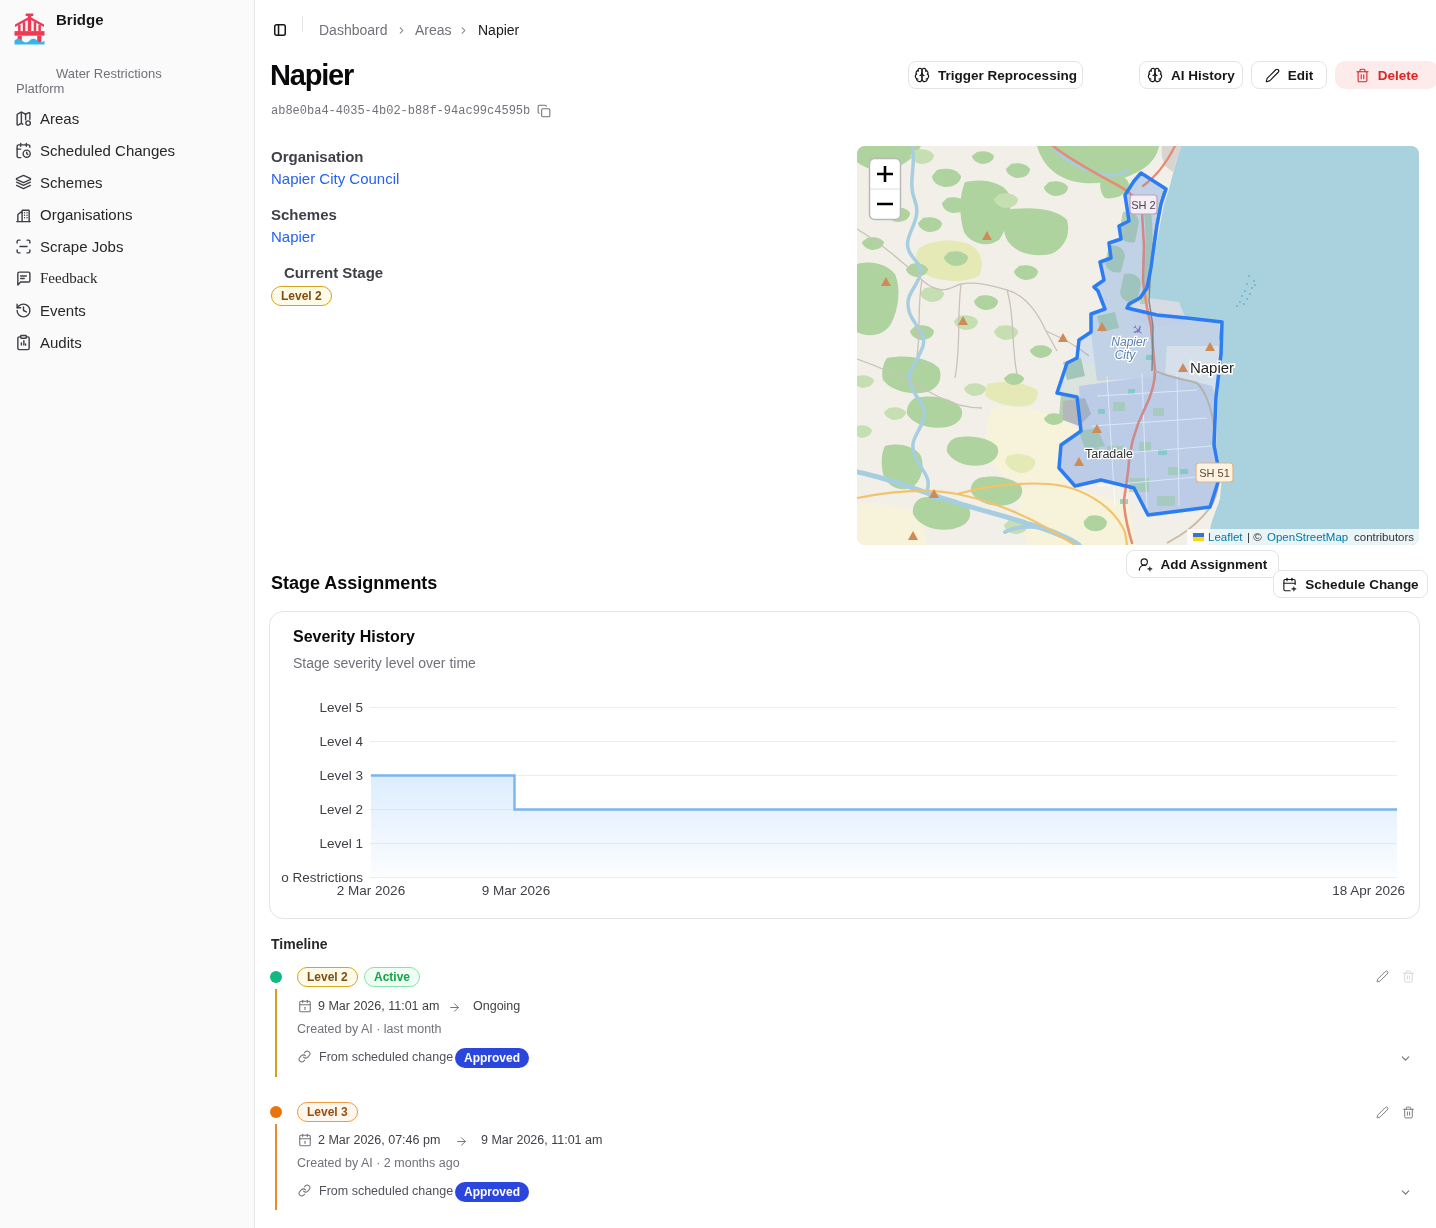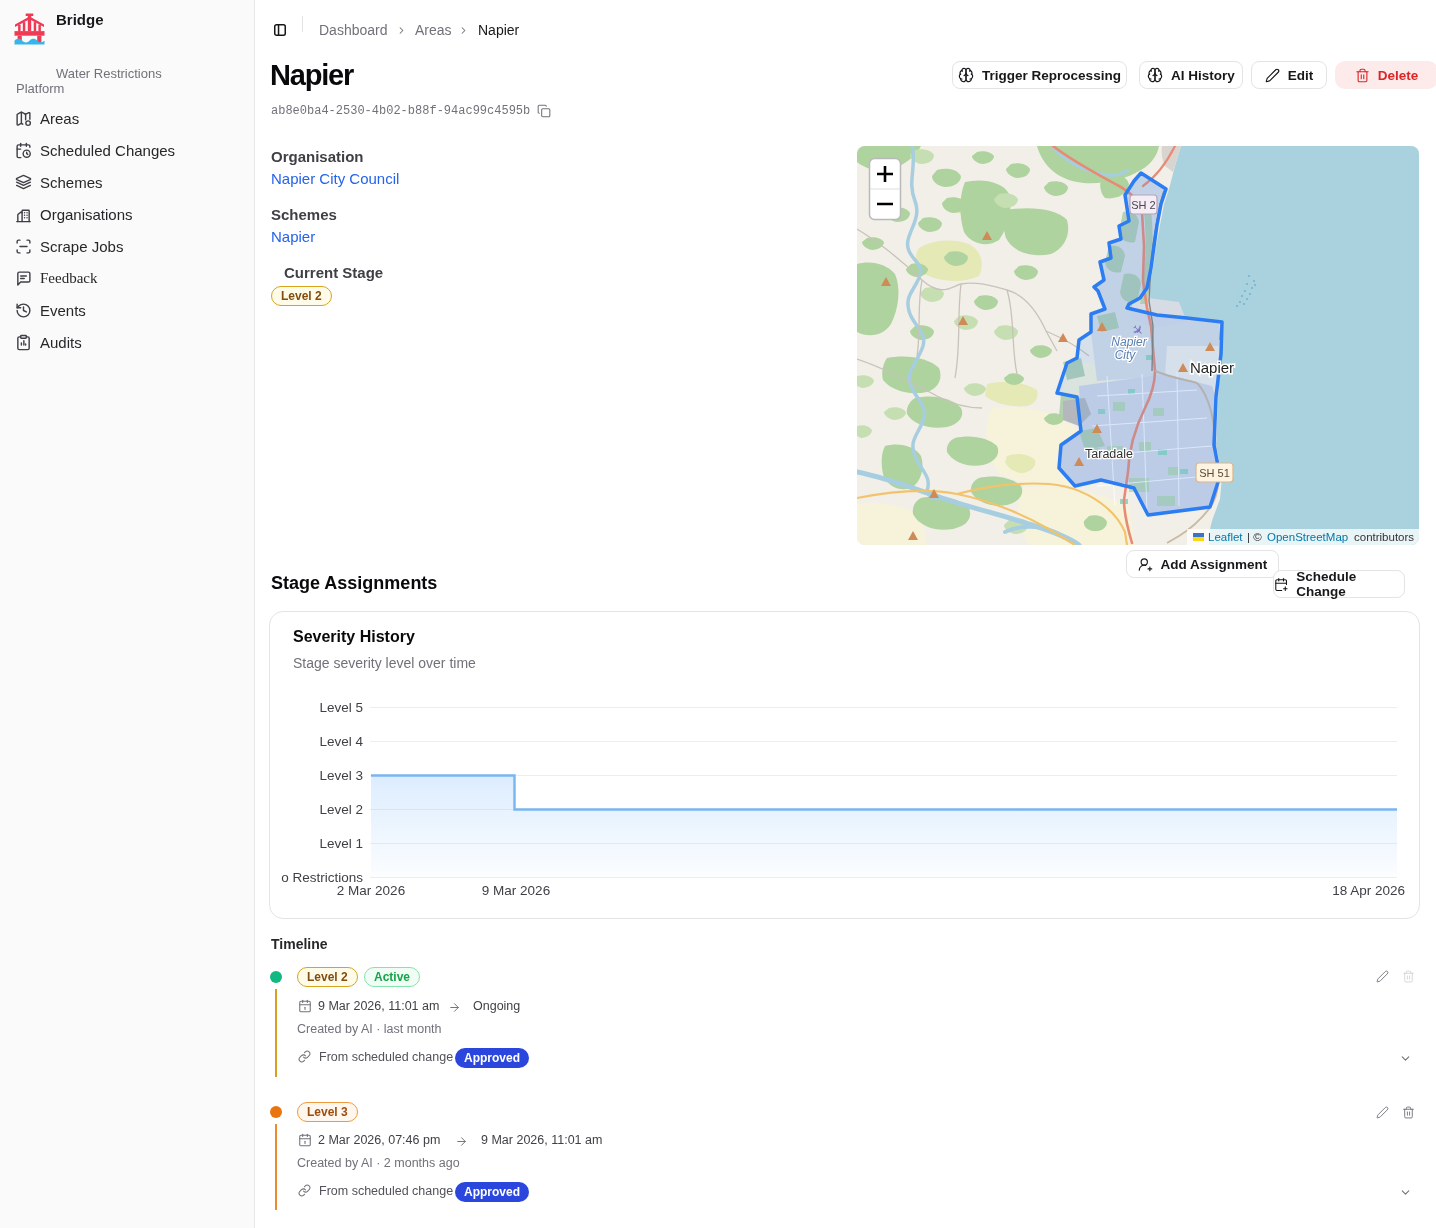--- a/index.html
+++ b/index.html
@@ -130,27 +130,27 @@
 <svg class="abs icg" style="left:396px; top:25px; stroke-width:2.2;" width="11" height="11" viewBox="0 0 24 24">
     <path d="m9 18 6-6-6-6"></path>
   </svg>
 <div class="abs" style="left:415px; top:22px; font-size:14px; color:#71717a;">Areas</div>
 <svg class="abs icg" style="left:458px; top:25px; stroke-width:2.2;" width="11" height="11" viewBox="0 0 24 24">
     <path d="m9 18 6-6-6-6"></path>
   </svg>
 <div class="abs" style="left:478px; top:22px; font-size:14px; color:#18181b;">Napier</div>
 
 <div class="abs" style="left:270px; top:59px; font-size:29px; font-weight:700; color:#09090b; letter-spacing:-1.2px;">Napier</div>
-<div class="abs" style="left:271px; top:104px; font-size:12px; font-family:'Liberation Mono',monospace; color:#71717a;">ab8e0ba4-2530-4b02-b88f-94ac99c4595b</div>
+<div class="abs" style="left:271px; top:104px; font-size:12px; font-family:'Liberation Mono',monospace; color:#71717a;">ab8e0ba4-4035-4b02-b88f-94ac99c4595b</div>
 <svg class="abs icg" style="left:537px; top:104px; stroke-width:1.8;" width="14" height="14" viewBox="0 0 24 24">
     <rect x="8" y="8" width="14" height="14" rx="2"></rect>
     <path d="M4 16c-1.1 0-2-.9-2-2V4c0-1.1.9-2 2-2h10c1.1 0 2 .9 2 2"></path>
   </svg>
 
-<div class="btn" style="left:952px; top:61px; width:175px;">
+<div class="btn" style="left:908px; top:61px; width:175px;">
   <svg class="ick" style="stroke-width:1.8" width="16" height="16" viewBox="0 0 24 24">
       <path d="M12 5a3 3 0 1 0-5.997.125 4 4 0 0 0-2.526 5.77 4 4 0 0 0 .556 6.588A4 4 0 1 0 12 18Z"></path>
       <path d="M12 5a3 3 0 1 1 5.997.125 4 4 0 0 1 2.526 5.77 4 4 0 0 1-.556 6.588A4 4 0 1 1 12 18Z"></path>
       <path d="M15 13a4.5 4.5 0 0 1-3-4 4.5 4.5 0 0 1-3 4"></path>
       <path d="M17.599 6.5a3 3 0 0 0 .399-1.375"></path>
       <path d="M6.003 5.125A3 3 0 0 0 6.401 6.5"></path>
       <path d="M3.477 10.896a4 4 0 0 1 .585-.396"></path>
       <path d="M19.938 10.5a4 4 0 0 1 .585.396"></path>
       <path d="M6 18a4 4 0 0 1-1.967-.516"></path>
       <path d="M19.967 17.484A4 4 0 0 1 18 18"></path>
@@ -408,21 +408,21 @@
 
 <div class="abs" style="left:271px; top:573px; font-size:18px; font-weight:700; color:#09090b;">Stage Assignments</div>
 <div class="btn" style="left:1126px; top:550px; width:153px;">
   <svg class="ick" style="stroke-width:1.8" width="15" height="15" viewBox="0 0 24 24">
       <path d="M2 21a8 8 0 0 1 10.4-7.6"></path>
       <circle cx="10" cy="8" r="5"></circle>
       <path d="M19 16v6"></path>
       <path d="M22 19h-6"></path>
     </svg>
   Add Assignment</div>
-<div class="btn" style="left:1273px; top:570px; width:132px;">
+<div class="btn" style="left:1273px; top:570px; width:155px;">
   <svg class="ick" style="stroke-width:1.8" width="15" height="15" viewBox="0 0 24 24">
       <path d="M21 12V6a2 2 0 0 0-2-2H5a2 2 0 0 0-2 2v14a2 2 0 0 0 2 2h8"></path>
       <path d="M16 2v4"></path>
       <path d="M8 2v4"></path>
       <path d="M3 10h18"></path>
       <path d="M16 19h6"></path>
       <path d="M19 16v6"></path>
     </svg>
   Schedule Change</div>
 

